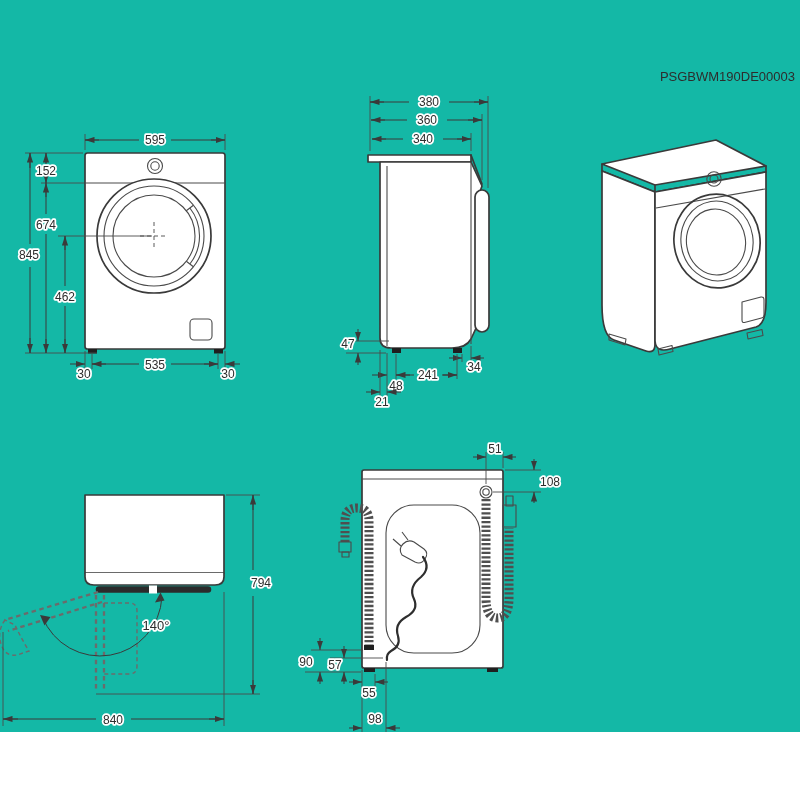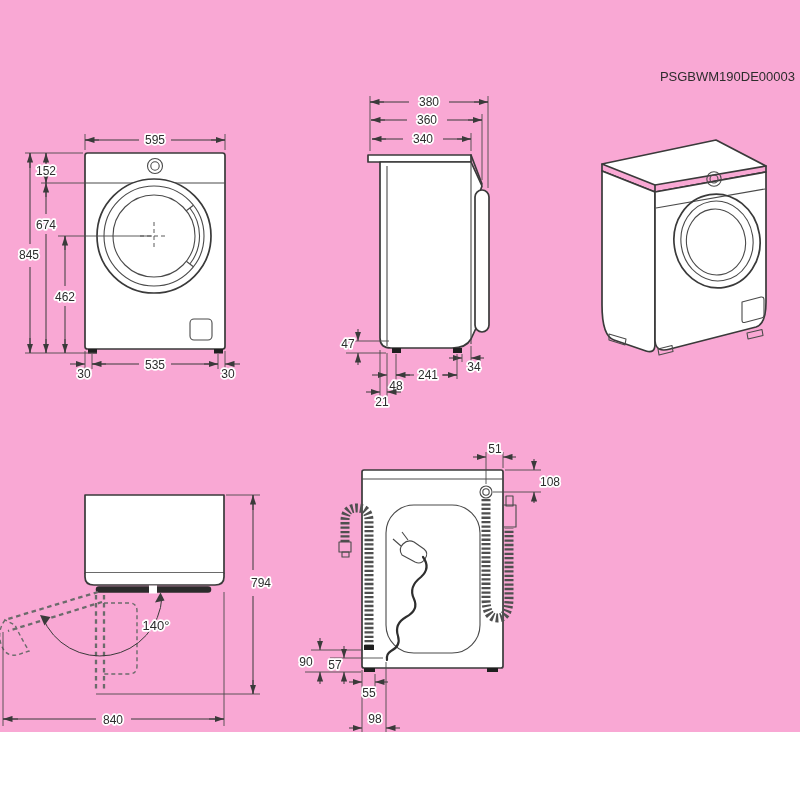--- a/index.html
+++ b/index.html
@@ -1,16 +1,16 @@
 <!DOCTYPE html>
 <html><head>
 <meta charset="utf-8">
 <style>
   html,body{margin:0;padding:0;background:#fff;}
-  .stage{position:relative;width:800px;height:732px;background:#f9a8d4;overflow:hidden;
+  .stage{position:relative;width:800px;height:732px;background:#14b8a6;overflow:hidden;
          font-family:"Liberation Sans",sans-serif;}
   svg{display:block}
   .ml   {stroke:#3a3a3a;stroke-width:1.7;fill:none;stroke-linejoin:round;stroke-linecap:round;}
   .mlf  {stroke:#3a3a3a;stroke-width:1.7;fill:#ffffff;stroke-linejoin:round;}
   .ml2  {stroke:#4a4a4a;stroke-width:1.1;fill:none;stroke-linejoin:round;}
   .dim  {stroke:#3a3a3a;stroke-width:1;fill:none;}
   .ext  {stroke:#4a4a4a;stroke-width:0.9;fill:none;}
   .foot {fill:#1f1f1f;stroke:none;}
   .hose {stroke:#4f4f4f;stroke-width:9;fill:none;stroke-dasharray:2.3 2.1;}
   .cord {stroke:#2e2e2e;stroke-width:2.2;fill:none;stroke-linecap:round;}

